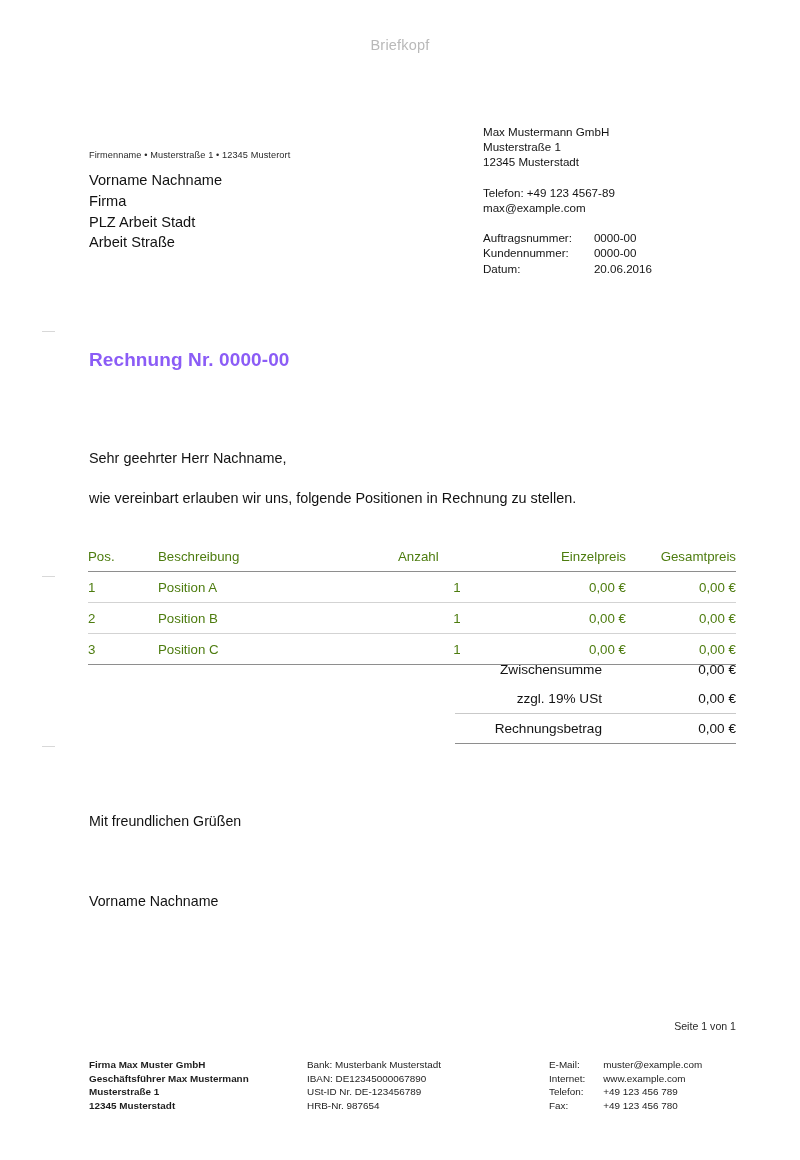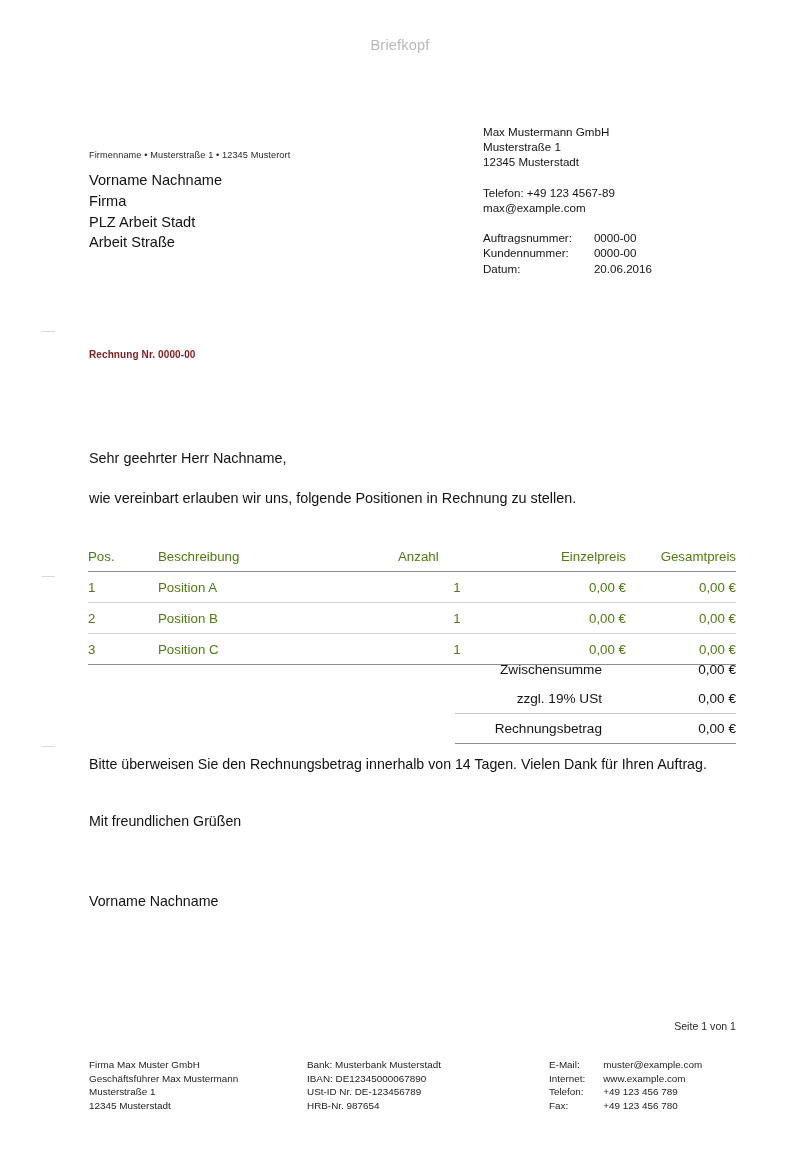--- a/index.html
+++ b/index.html
@@ -88,23 +88,23 @@
     line-height: 15.4px;
   }
   .meta-table td { padding: 0; vertical-align: top; white-space: nowrap; }
   .meta-label { padding-right: 22px !important; }
 
   
   .inv-title {
     position: absolute;
     left: 89px;
     top: 349px;
-    font-size: 10px;
+    font-size: 19px;
     font-weight: bold;
-    color: #7f1d1d;
+    color: #8b5cf6;
     letter-spacing: .1px;
   }
 
   
   .salutation {
     position: absolute;
     left: 89px;
     top: 450px;
     font-size: 14.4px;
     color: #121212;
@@ -204,21 +204,21 @@
     left: 89px;
     top: 1058px;
     width: 648px;
     display: flex;
   }
   .fcol {
     font-size: 9.9px;
     line-height: 13.6px;
     color: #1d1d1d;
   }
-  .fcol-1 { width: 218px; }
+  .fcol-1 { width: 218px; font-weight: bold; }
   .fcol-2 { width: 242px; }
   .fcol-3 { width: 188px; }
   .fcol-3 table { border-collapse: collapse; font-size: 9.9px; line-height: 13.6px; }
   .fcol-3 td { padding: 0; vertical-align: top; white-space: nowrap; }
   .fcol-3 .f-label { padding-right: 18px !important; }
 </style>
 </head>
 <body>
 
 <div class="page">
@@ -317,21 +317,20 @@
         <td class="t-label">zzgl. 19% USt</td>
         <td class="t-value">0,00 €</td>
       </tr>
       <tr class="sum-row last-row">
         <td class="t-label">Rechnungsbetrag</td>
         <td class="t-value">0,00 €</td>
       </tr>
     </tbody>
   </table>
 
-  <div class="closing">Bitte überweisen Sie den Rechnungsbetrag innerhalb von 14 Tagen. Vielen Dank für Ihren Auftrag.</div>
   <div class="regards">Mit freundlichen Grüßen</div>
   <div class="signature">Vorname Nachname</div>
 
   <div class="page-num">Seite 1 von 1</div>
 
   <div class="footer">
     <div class="fcol fcol-1">
       <div>Firma Max Muster GmbH</div>
       <div>Geschäftsführer Max Mustermann</div>
       <div>Musterstraße 1</div>

